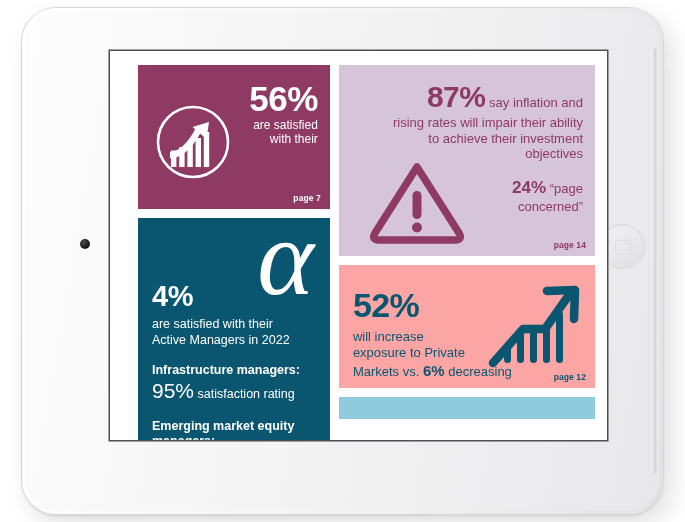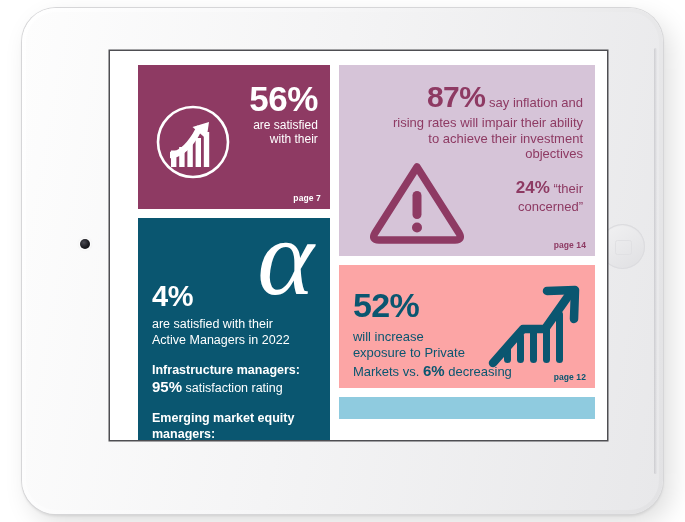--- a/index.html
+++ b/index.html
@@ -203,22 +203,22 @@
     position: relative;
     margin-top: 14px;
     font-size: 12.5px;
     line-height: 1.26;
   }
   .sub-head {
     font-weight: bold;
     display: block;
   }
   .sub-stat {
-    font-weight: bold;
-    font-size: 15px;
+    font-weight: normal;
+    font-size: 21px;
   }
   .sub-line { display: block; }
 
   
   #panel-inflation {
     height: 191px;
     background: #D6C4D8;
     color: #8E3A63;
     padding: 14px 12px 0 12px;
   }
@@ -350,21 +350,21 @@
         <div class="grid-col" id="col-right">
 
           <div class="panel" id="panel-inflation">
             <div id="inflation-text">
               <span id="inflation-stat">87%</span><span> say inflation and</span><br>
               <span>rising rates will impair their ability</span><br>
               <span>to achieve their investment</span><br>
               <span>objectives</span>
             </div>
             <div id="inflation-concern">
-              <span id="inflation-concern-stat">24%</span><span> “their</span><br>
+              <span id="inflation-concern-stat">24%</span><span> “page</span><br>
               <span>concerned”</span>
             </div>
             <div id="warning-icon">
               <svg viewBox="0 0 100 88" width="100" height="88">
                 <path d="M50 10 L 92 76 Q 96 83, 88 83 L 12 83 Q 4 83, 8 76 Z" fill="none" stroke="#8E3A63" stroke-width="7.5" stroke-linejoin="round"></path>
                 <rect x="45.5" y="34" width="9" height="28" rx="4.5" fill="#8E3A63"></rect>
                 <circle cx="50" cy="70.5" r="5" fill="#8E3A63"></circle>
               </svg>
             </div>
             <div class="page-ref">page 14</div>

